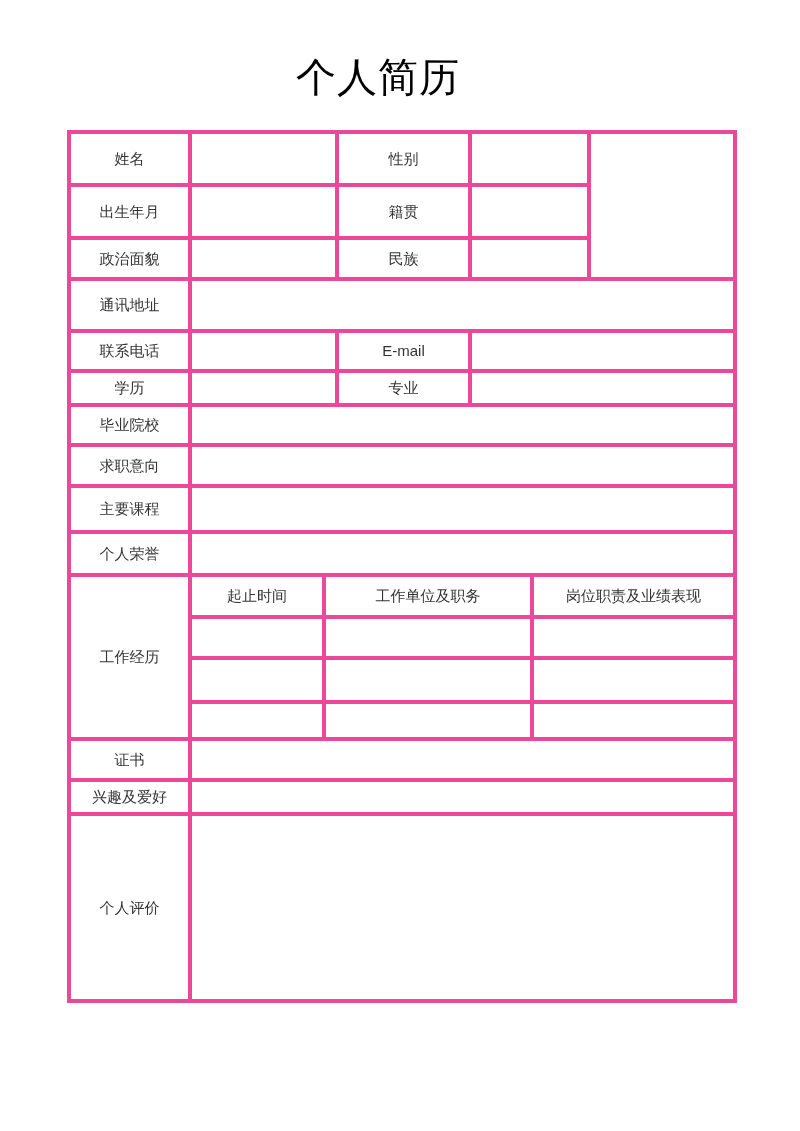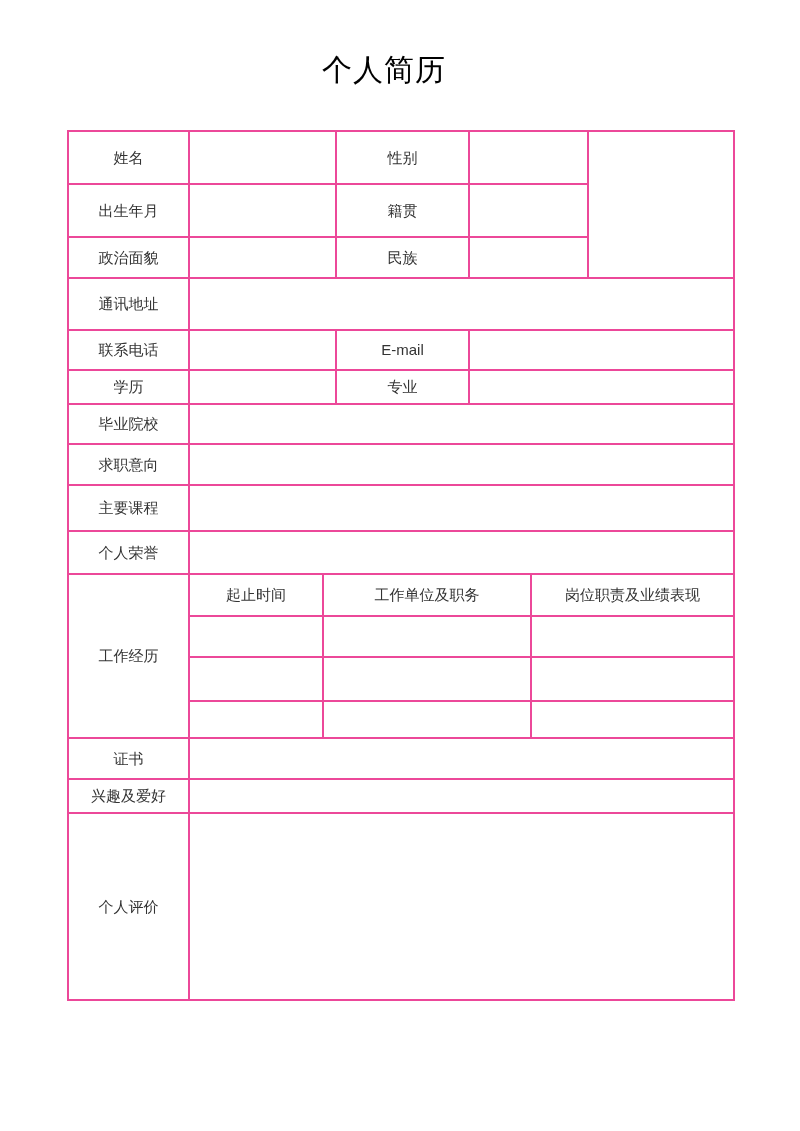--- a/index.html
+++ b/index.html
@@ -10,39 +10,39 @@
   body {
     width: 800px;
     height: 1131px;
     position: relative;
     font-family: "Liberation Sans", sans-serif;
     color: #333333;
   }
   .page-title {
     position: absolute;
     top: 50px;
-    left: 14px;
+    left: 8px;
     width: 740px;
     text-align: center;
     font-family: "DejaVu Serif", "Liberation Serif", serif;
-    font-size: 30px;
+    font-size: 40px;
     font-weight: 400;
     color: #000000;
     letter-spacing: 1px;
   }
   table.resume {
     position: absolute;
     left: 67px;
     top: 130px;
     width: 666px;
     border-collapse: collapse;
     table-layout: fixed;
   }
   table.resume td {
-    border: 2px solid #ec4899;
+    border: 4px solid #ec4899;
     padding: 0;
     vertical-align: middle;
     overflow: hidden;
   }
   td.lbl {
     text-align: center;
     padding-right: 14px;
     font-size: 15px;
     color: #333333;
     font-weight: 400;

